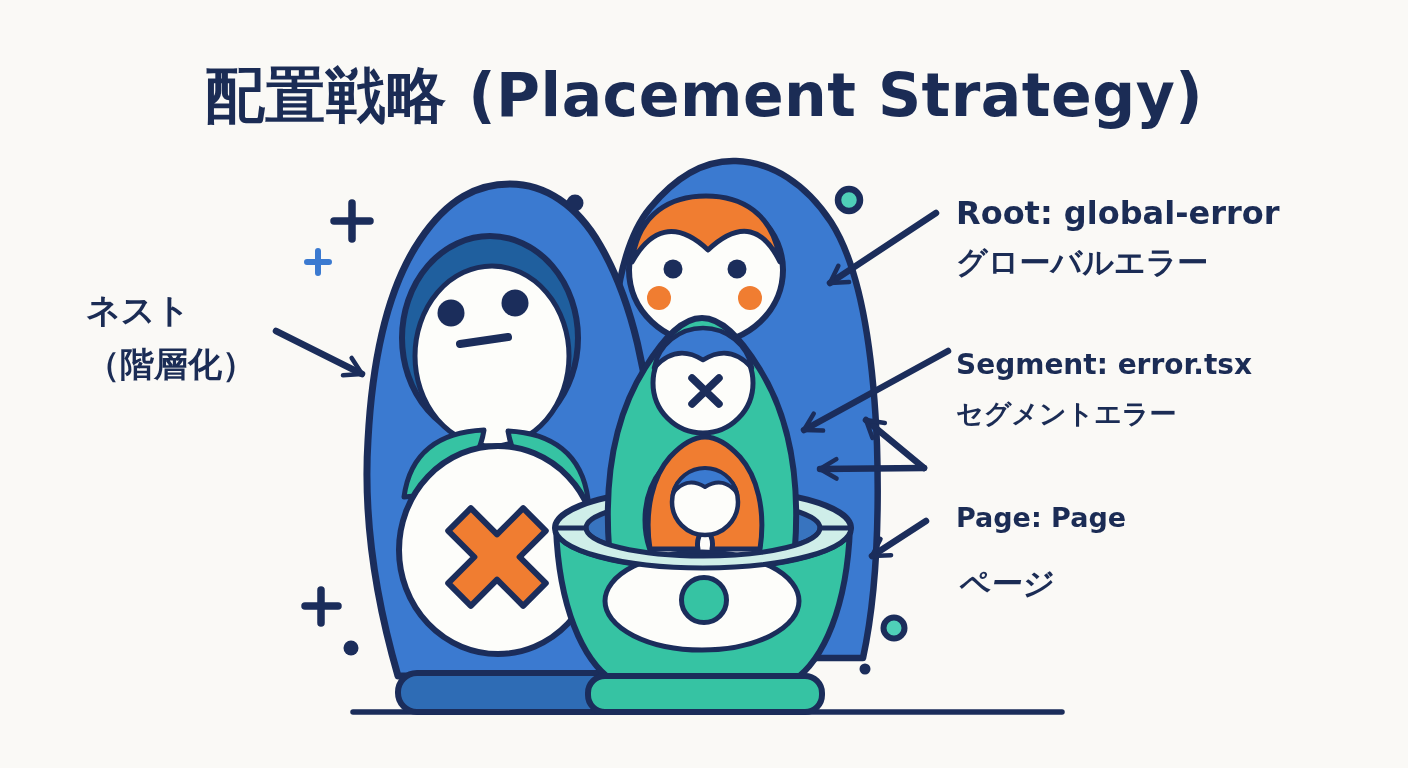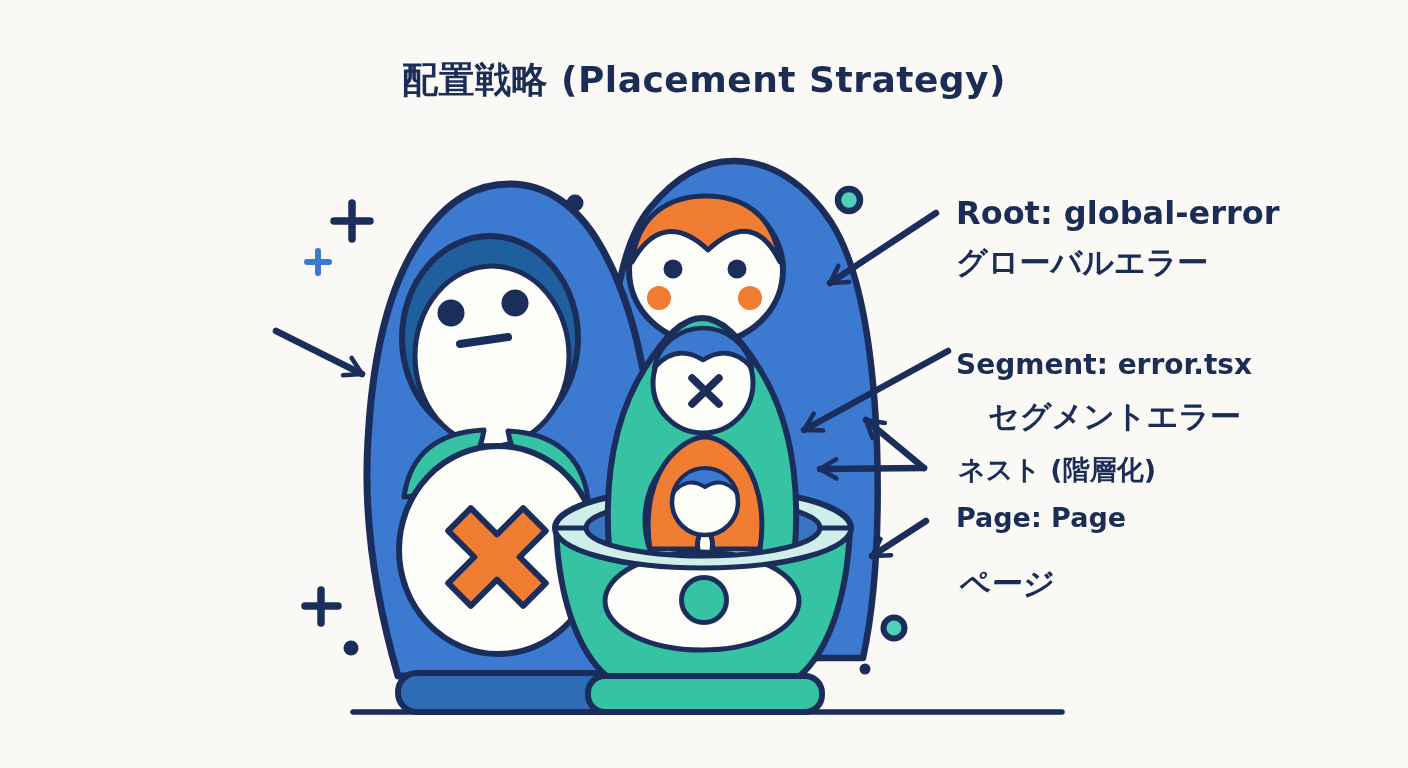--- a/index.html
+++ b/index.html
@@ -3,27 +3,27 @@
 <meta charset="utf-8">
 <style>
   html,body{margin:0;padding:0;background:#e8e8e8;}
   .stage{
     position:relative;width:1408px;height:768px;background:#faf9f6;
     overflow:hidden;font-family:"DejaVu Sans","Liberation Sans",sans-serif;
     color:#1b2c55;
   }
   .stage svg{position:absolute;inset:0;}
   .txt{position:absolute;font-weight:800;color:#1b2c55;white-space:nowrap;}
-  .title{left:0;right:0;top:56px;text-align:center;font-size:36px;letter-spacing:.5px;}
+  .title{left:0;right:0;top:56px;text-align:center;font-size:60px;letter-spacing:.5px;}
   .nest-left-1{left:86px;top:288px;font-size:34px;}
   .nest-left-2{left:86px;top:342px;font-size:34px;}
   .root-1{left:956px;top:194px;font-size:32px;text-align:center;}
   .root-2{left:956px;top:242px;font-size:31px;font-family:Liberation Mono, monospace;}
   .seg-1{left:956px;top:348px;font-size:28px;}
-  .seg-2{left:988px;top:396px;font-size:31px;}
+  .seg-2{left:956px;top:396px;font-size:27px;}
   .nest-right{left:958px;top:452px;font-size:27px;}
   .page-1{left:956px;top:502px;font-size:27px;}
   .page-2{left:960px;top:563px;font-size:31px;transform:skewX(-10deg);}
 </style>
 </head>
 <body>
 
 <div class="stage">
 
   <svg width="1408" height="768" viewBox="0 0 1408 768">
@@ -112,25 +112,26 @@
     </g>
     <circle cx="575" cy="203" r="8.5" fill="#1b2d5b"></circle>
     <circle cx="351" cy="648" r="7.5" fill="#1b2d5b"></circle>
     <circle cx="865" cy="669" r="5.5" fill="#1b2d5b"></circle>
     <circle cx="849" cy="200" r="11" fill="#4fd0b8" stroke="#1b2d5b" stroke-width="6.5"></circle>
     <circle cx="894" cy="628" r="10.5" fill="#4fd0b8" stroke="#1b2d5b" stroke-width="6"></circle>
   </svg>
 
   <div class="txt title">配置戦略 (Placement Strategy)</div>
 
+  <div class="txt nest-left-1">ネスト</div>
+  <div class="txt nest-left-2">（階層化）</div>
 
   <div class="txt root-1">Root: global-error</div>
   <div class="txt root-2">グローバルエラー</div>
 
   <div class="txt seg-1">Segment: error.tsx</div>
   <div class="txt seg-2">セグメントエラー</div>
 
-  <div class="txt nest-right">ネスト (階層化)</div>
 
   <div class="txt page-1">Page: Page</div>
   <div class="txt page-2">ページ</div>
 
 </div>
 
 </body></html>

